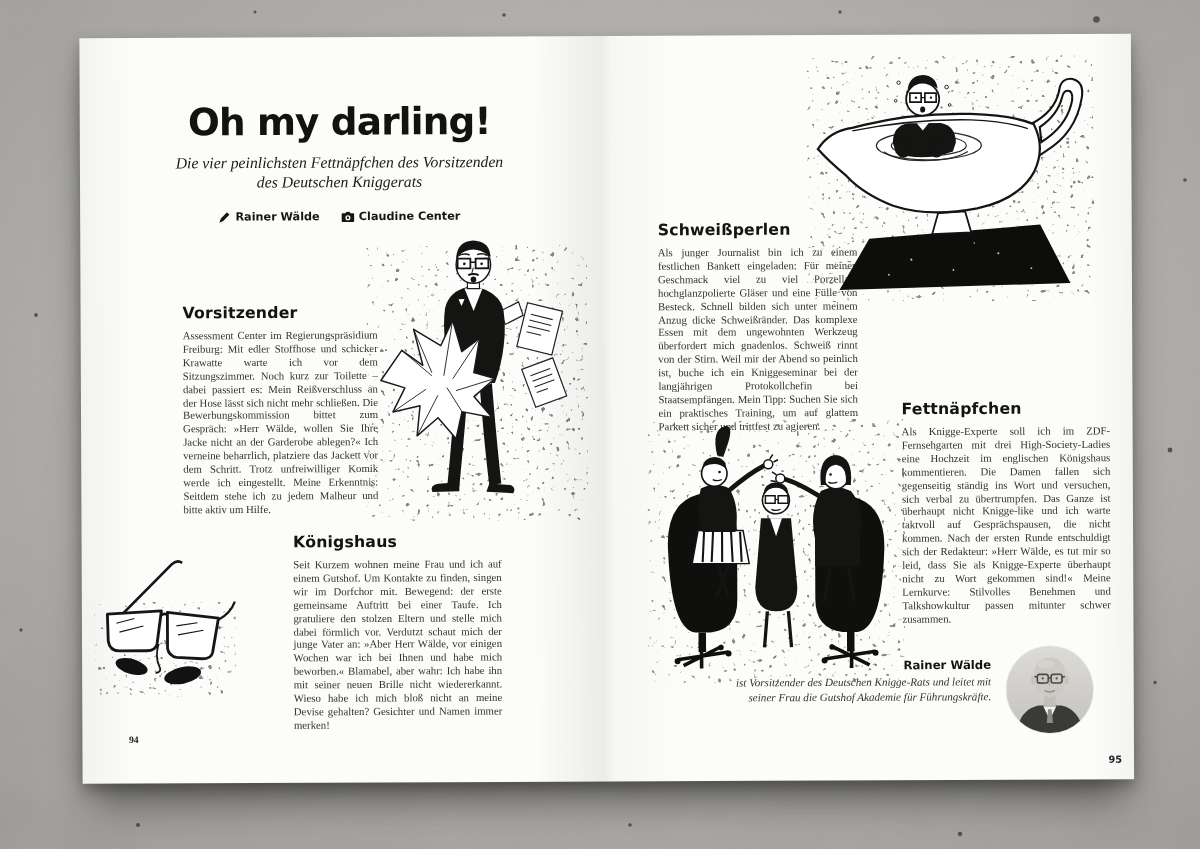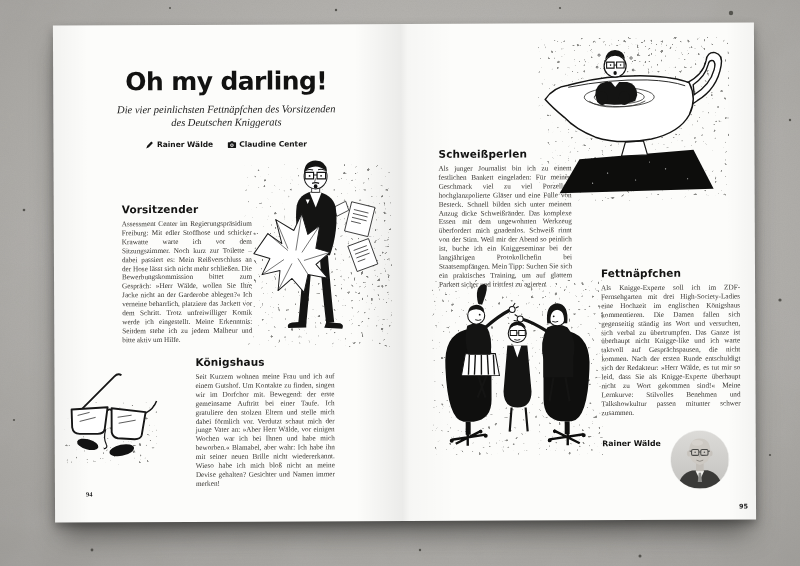--- a/index.html
+++ b/index.html
@@ -349,20 +349,21 @@
           <circle cx="126" cy="38" r="8.5" fill="#fff" stroke="#141413" stroke-width="1.1"></circle>
           <path d="M116,44 Q114,25 126,24 Q138,25 136,44 L132.5,44 Q134,31.5 126,30.5 Q118,31.5 119.5,44 Z" fill="#141413"></path>
           <circle cx="122.5" cy="37" r="0.9" fill="#141413"></circle>
           <path d="M121,42 Q124,43.5 127,42" stroke="#141413" stroke-width="0.9" fill="none"></path>
         </g>
       </svg>
     </div>
 
     <div class="abs bio" style="left:424px; top:416px; width:182px;">
       <div class="bio-name">Rainer Wälde</div>
+      <div class="bio-text">ist Vorsitzender des Deutschen Knigge-Rats und leitet mit seiner Frau die Gutshof Akademie für Führungskräfte.</div>
     </div>
 
     <div class="abs photo" style="left:616px; top:408px;">
       <svg width="58" height="58" viewBox="0 0 60 60">
         <defs>
           <linearGradient id="pg" x1="0" y1="0" x2="0" y2="1">
             <stop offset="0%" stop-color="#dcdbd8"></stop>
             <stop offset="100%" stop-color="#c3c2bf"></stop>
           </linearGradient>
         </defs>

